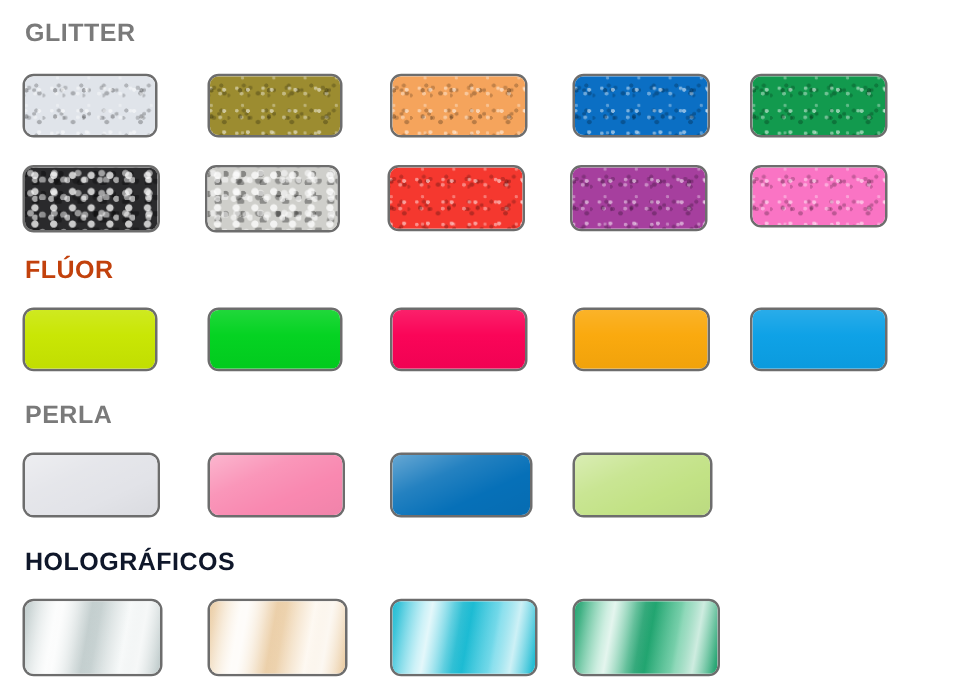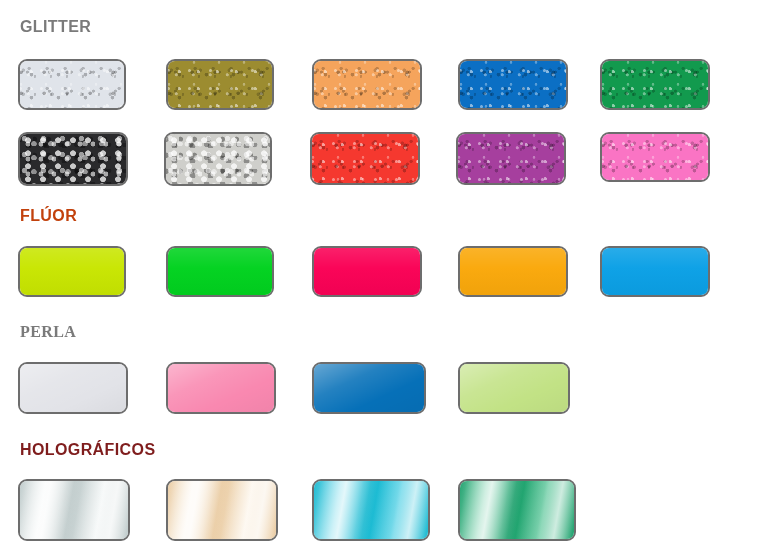--- a/index.html
+++ b/index.html
@@ -20,21 +20,21 @@
     width: 768px;
     height: 549px;
     background: #ffffff;
   }
 
   
   .section-title {
     position: absolute;
     font-family: "Liberation Sans", sans-serif;
     font-weight: bold;
-    font-size: 16px;
+    font-size: 20px;
     letter-spacing: 0.4px;
     color: #7a7a7a;
     white-space: nowrap;
     line-height: 20px;
   }
 
   
   .swatch {
     position: absolute;
     border: 2px solid #6d6d6d;
@@ -175,38 +175,38 @@
       <div class="tex fluor"></div>
     </div>
     <div class="swatch" title="Naranja flúor" style="left: 458px; top: 246px; width: 110px; height: 51px; border-color: rgb(109, 109, 109);">
       <div class="fill" style="background: rgb(250, 168, 10);"></div>
       <div class="tex fluor"></div>
     </div>
     <div class="swatch" title="Azul flúor" style="left: 600px; top: 246px; width: 110px; height: 51px; border-color: rgb(109, 109, 109);">
       <div class="fill" style="background: rgb(10, 160, 230);"></div>
       <div class="tex fluor"></div>
     </div>
-    <div class="section-title" style="left: 20px; top: 322px; color: rgb(122, 122, 122); font-family: Liberation Serif, serif;">PERLA</div>
+    <div class="section-title" style="left: 20px; top: 322px; color: rgb(122, 122, 122);">PERLA</div>
     <div class="swatch" title="Blanco perla" style="left: 18px; top: 362px; width: 110px; height: 52px; border-color: rgb(109, 109, 109);">
       <div class="fill" style="background: rgb(226, 227, 232);"></div>
       <div class="tex pearl"></div>
     </div>
     <div class="swatch" title="Rosa perla" style="left: 166px; top: 362px; width: 110px; height: 52px; border-color: rgb(109, 109, 109);">
       <div class="fill" style="background: rgb(249, 136, 176);"></div>
       <div class="tex pearl"></div>
     </div>
     <div class="swatch" title="Azul perla" style="left: 312px; top: 362px; width: 114px; height: 52px; border-color: rgb(109, 109, 109);">
       <div class="fill" style="background: rgb(6, 112, 184);"></div>
       <div class="tex pearl"></div>
     </div>
     <div class="swatch" title="Verde perla" style="left: 458px; top: 362px; width: 112px; height: 52px; border-color: rgb(109, 109, 109);">
       <div class="fill" style="background: rgb(194, 226, 133);"></div>
       <div class="tex pearl"></div>
     </div>
-    <div class="section-title" style="left: 20px; top: 440px; color: #7f1d1d; text-align: right;">HOLOGRÁFICOS</div>
+    <div class="section-title" style="left: 20px; top: 440px; color: #0f172a; text-align: right;">HOLOGRÁFICOS</div>
     <div class="swatch" title="Plata holográfico" style="left: 18px; top: 479px; width: 112px; height: 62px; border-color: rgb(109, 109, 109);">
       <div class="fill" style="background: linear-gradient(100deg, rgb(185, 198, 198) 0%, rgb(244, 247, 247) 22%, rgb(185, 198, 198) 46%, rgb(244, 247, 247) 72%, rgb(185, 198, 198) 100%);"></div>
       <div class="tex holo"></div>
     </div>
     <div class="swatch" title="Oro holográfico" style="left: 166px; top: 479px; width: 112px; height: 62px; border-color: rgb(109, 109, 109);">
       <div class="fill" style="background: linear-gradient(100deg, rgb(232, 199, 154) 0%, rgb(253, 246, 236) 22%, rgb(232, 199, 154) 46%, rgb(253, 246, 236) 72%, rgb(232, 199, 154) 100%);"></div>
       <div class="tex holo"></div>
     </div>
     <div class="swatch" title="Turquesa holográfico" style="left: 312px; top: 479px; width: 118px; height: 62px; border-color: rgb(109, 109, 109);">
       <div class="fill" style="background: linear-gradient(100deg, rgb(10, 180, 205) 0%, rgb(87, 210, 230) 22%, rgb(10, 180, 205) 46%, rgb(87, 210, 230) 72%, rgb(10, 180, 205) 100%);"></div>

